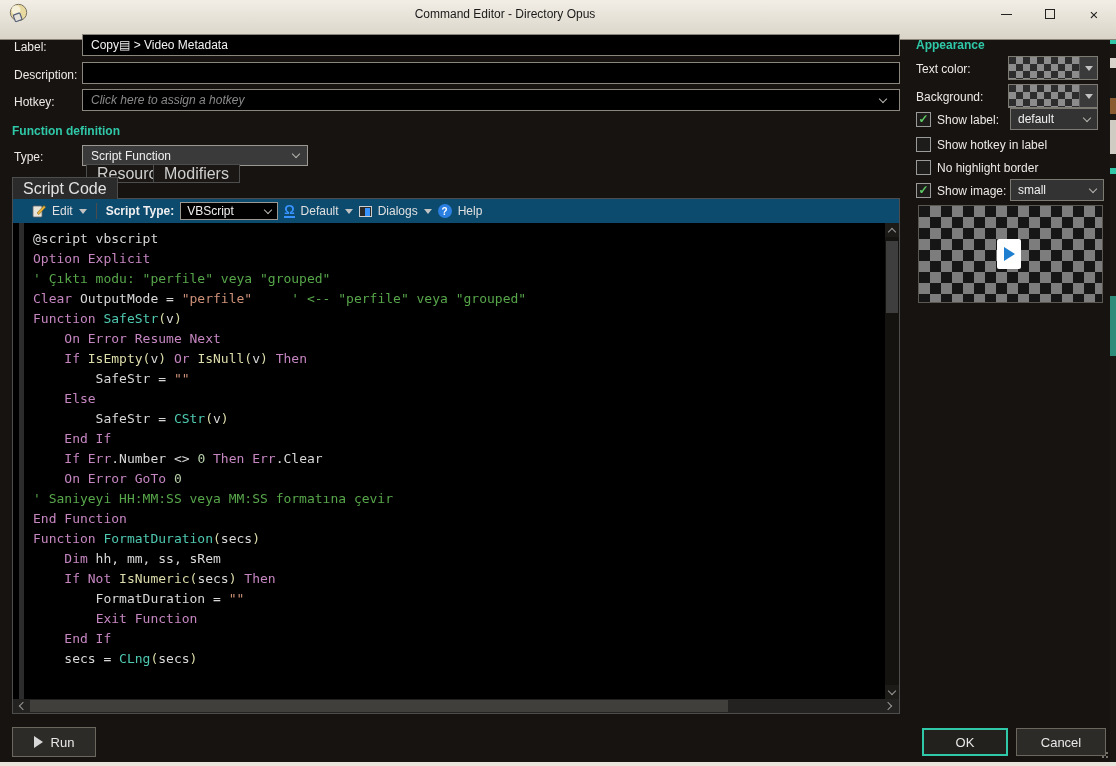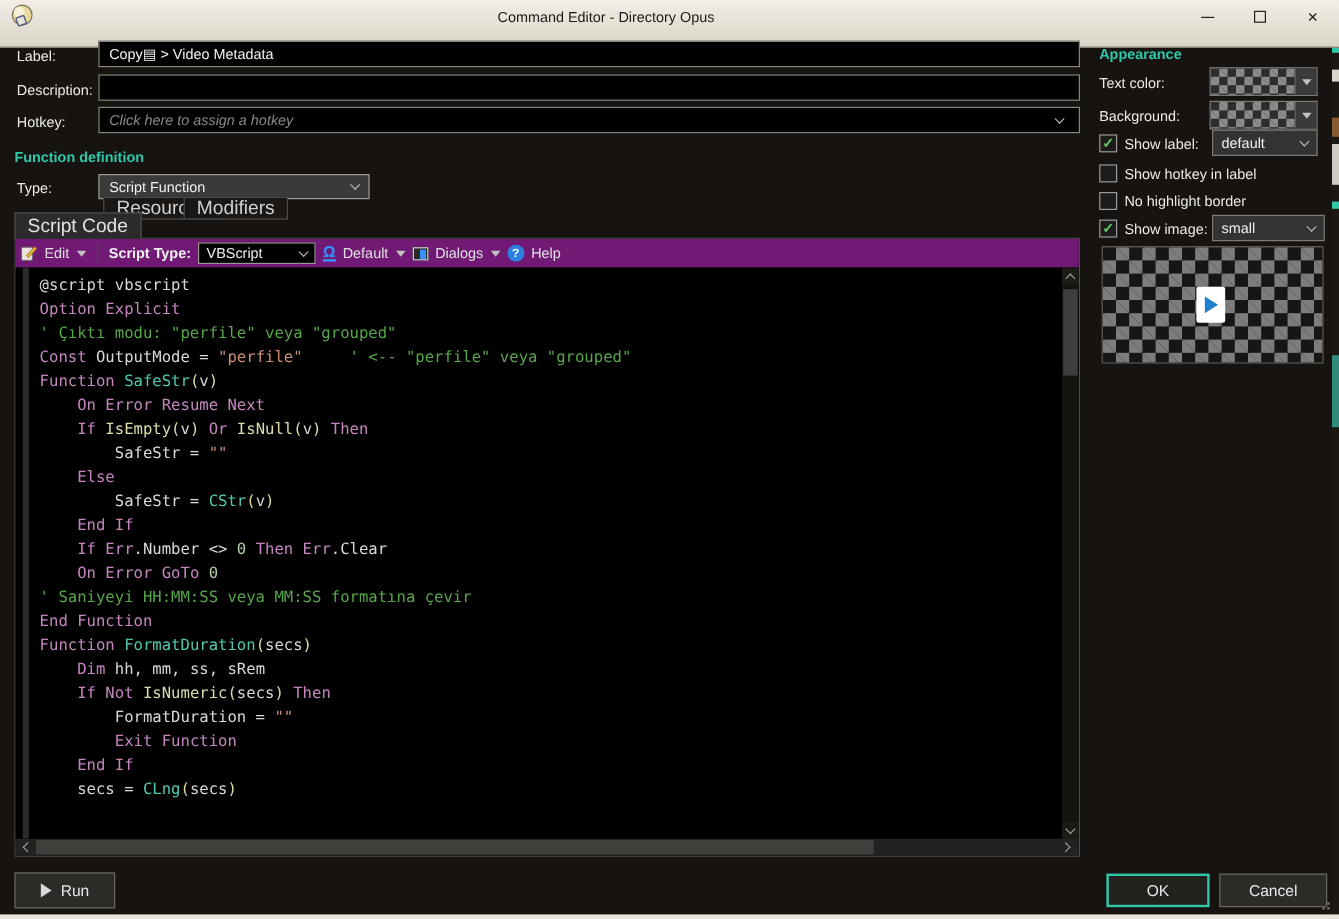--- a/index.html
+++ b/index.html
@@ -39,22 +39,22 @@
 
   
   .tab { position:absolute; font-size:16px; color:#e2e2e2; display:flex; align-items:center;
     padding:0 10px; border:1px solid #4d4d4d; }
   .tab-active { left:12px; top:177px; height:22px; background:#2b2b2b; border-bottom:none; z-index:3; }
   .tab-plain { top:164px; height:19px; background:#1a1714; color:#cfcfcf; }
 
   
   .editor-frame { position:absolute; left:12px; top:198px; width:888px; height:516px;
     border:1px solid #4d4d4d; background:#000; }
-  .toolbar { position:absolute; left:0; top:0; width:100%; height:24px; background:#701a75;
-    display:flex; align-items:center; gap:6px; padding:0 4px; font-size:12px; color:#e0e0e0; }
+  .toolbar { position:absolute; left:0; top:0; width:100%; height:24px; background:#0c4a6e;
+    display:flex; align-items:center; gap:6px; padding:0 19px; font-size:12px; color:#e0e0e0; }
   .toolbar .sep { width:1px; height:16px; background:#4c4c4c; margin:0 3px; }
   .tb-label-bold { font-weight:bold; color:#f0f0f0; }
   .combo { background:#000; border:1px solid #9b9891; height:18px; display:flex; align-items:center;
     justify-content:space-between; padding:0 6px; width:98px; color:#f0f0f0; }
   .omega-icon { color:#3794ff; font-weight:bold; font-size:13px; border-bottom:2px solid #3794ff;
     line-height:12px; }
   .dialogs-icon { width:13px; height:11px; border:1px solid #cfcfcf; background:#2a2a2a; position:relative; }
   .dialogs-icon::after { content:""; position:absolute; right:1px; top:1px; width:5px; height:8px; background:#3794ff; }
   .help-icon { width:14px; height:14px; border-radius:50%; background:#2a7fe0; color:#fff;
     font-size:10px; font-weight:bold; display:flex; align-items:center; justify-content:center; }
@@ -201,21 +201,21 @@
     <span class="help-icon">?</span>
     <span>Help</span>
   </div>
 
   <div class="code-area">
     <div class="code-margin"></div>
     <div class="code-text">
         <div class="code-line"><span style="color: rgb(216, 216, 216);">@script vbscript</span></div>
         <div class="code-line"><span style="color: rgb(197, 134, 192);">Option Explicit</span></div>
         <div class="code-line"><span style="color: rgb(87, 166, 74);">' Çıktı modu: "perfile" veya "grouped"</span></div>
-        <div class="code-line"><span style="color: rgb(197, 134, 192);">Const</span><span style="color: rgb(216, 216, 216); text-align: center;"> OutputMode = </span><span style="color: rgb(206, 145, 120);">"perfile"</span><span style="color: rgb(216, 216, 216);">     </span><span style="color: rgb(87, 166, 74);">' &lt;-- "perfile" veya "grouped"</span></div>
+        <div class="code-line"><span style="color: rgb(197, 134, 192);">Clear</span><span style="color: rgb(216, 216, 216); text-align: center;"> OutputMode = </span><span style="color: rgb(206, 145, 120);">"perfile"</span><span style="color: rgb(216, 216, 216);">     </span><span style="color: rgb(87, 166, 74);">' &lt;-- "perfile" veya "grouped"</span></div>
         <div class="code-line"><span style="color: rgb(197, 134, 192);">Function</span><span style="color: rgb(216, 216, 216);"> </span><span style="color: rgb(78, 201, 176);">SafeStr</span><span style="color: rgb(220, 220, 170);">(</span><span style="color: rgb(216, 216, 216);">v</span><span style="color: rgb(220, 220, 170);">)</span></div>
         <div class="code-line"><span style="color: rgb(216, 216, 216);">    </span><span style="color: rgb(197, 134, 192); margin-top: 24px;">On Error Resume Next</span></div>
         <div class="code-line"><span style="color: rgb(216, 216, 216);">    </span><span style="color: rgb(197, 134, 192);">If</span><span style="color: rgb(216, 216, 216);"> </span><span style="color: rgb(220, 220, 170);">IsEmpty</span><span style="color: rgb(220, 220, 170);">(</span><span style="color: rgb(216, 216, 216);">v</span><span style="color: rgb(220, 220, 170);">)</span><span style="color: rgb(216, 216, 216);"> </span><span style="color: rgb(197, 134, 192);">Or</span><span style="color: rgb(216, 216, 216);"> </span><span style="color: rgb(220, 220, 170);">IsNull</span><span style="color: rgb(220, 220, 170);">(</span><span style="color: rgb(216, 216, 216);">v</span><span style="color: rgb(220, 220, 170);">)</span><span style="color: rgb(216, 216, 216);"> </span><span style="color: rgb(197, 134, 192);">Then</span></div>
         <div class="code-line"><span style="color: rgb(216, 216, 216);">        SafeStr = </span><span style="color: rgb(206, 145, 120);">""</span></div>
         <div class="code-line"><span style="color: rgb(216, 216, 216);">    </span><span style="color: rgb(197, 134, 192);">Else</span></div>
         <div class="code-line"><span style="color: rgb(216, 216, 216);">        SafeStr = </span><span style="color: rgb(78, 201, 176);">CStr</span><span style="color: rgb(220, 220, 170);">(</span><span style="color: rgb(216, 216, 216);">v</span><span style="color: rgb(220, 220, 170);">)</span></div>
         <div class="code-line"><span style="color: rgb(216, 216, 216);">    </span><span style="color: rgb(197, 134, 192);">End If</span></div>
         <div class="code-line"><span style="color: rgb(216, 216, 216);">    </span><span style="color: rgb(197, 134, 192);">If</span><span style="color: rgb(216, 216, 216);"> </span><span style="color: rgb(197, 134, 192);">Err</span><span style="color: rgb(216, 216, 216);">.Number &lt;&gt; </span><span style="color: rgb(181, 206, 168);">0</span><span style="color: rgb(216, 216, 216);"> </span><span style="color: rgb(197, 134, 192);">Then</span><span style="color: rgb(216, 216, 216);"> </span><span style="color: rgb(197, 134, 192);">Err</span><span style="color: rgb(216, 216, 216);">.Clear</span></div>
         <div class="code-line"><span style="color: rgb(216, 216, 216);">    </span><span style="color: rgb(197, 134, 192);">On Error GoTo</span><span style="color: rgb(216, 216, 216);"> </span><span style="color: rgb(181, 206, 168);">0</span></div>
         <div class="code-line"><span style="color: rgb(87, 166, 74);">' Saniyeyi HH:MM:SS veya MM:SS formatına çevir</span></div>

